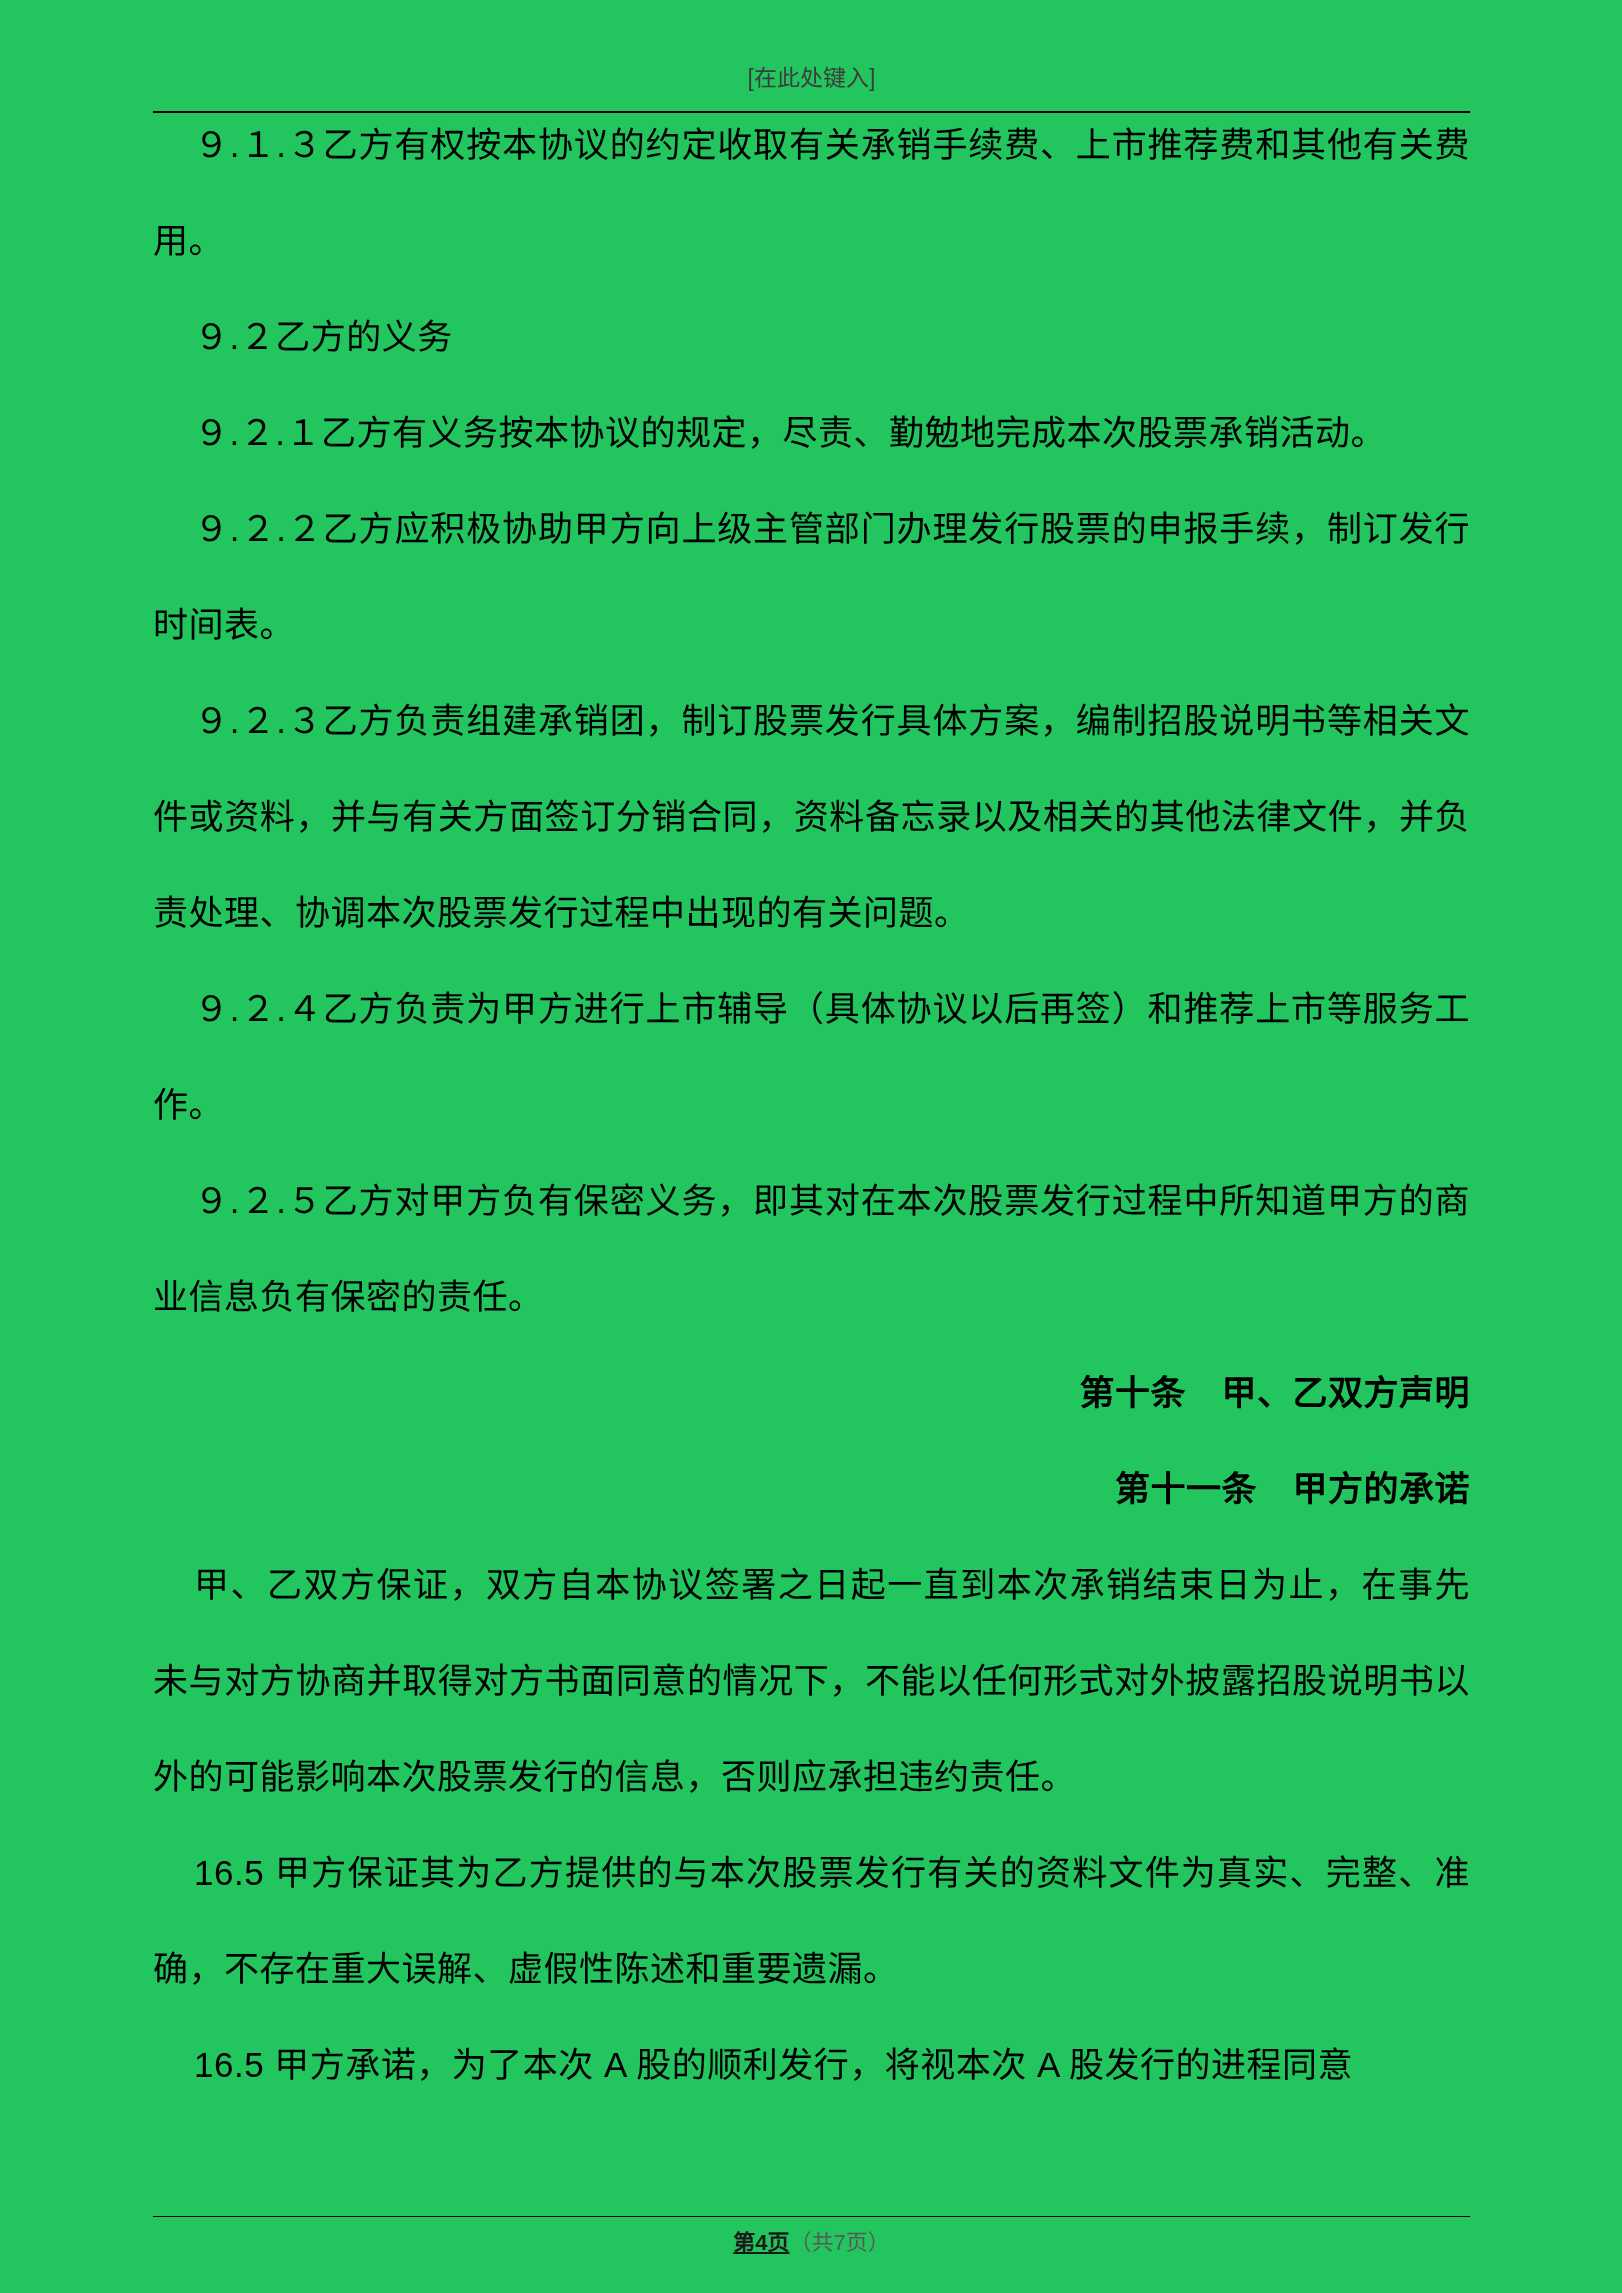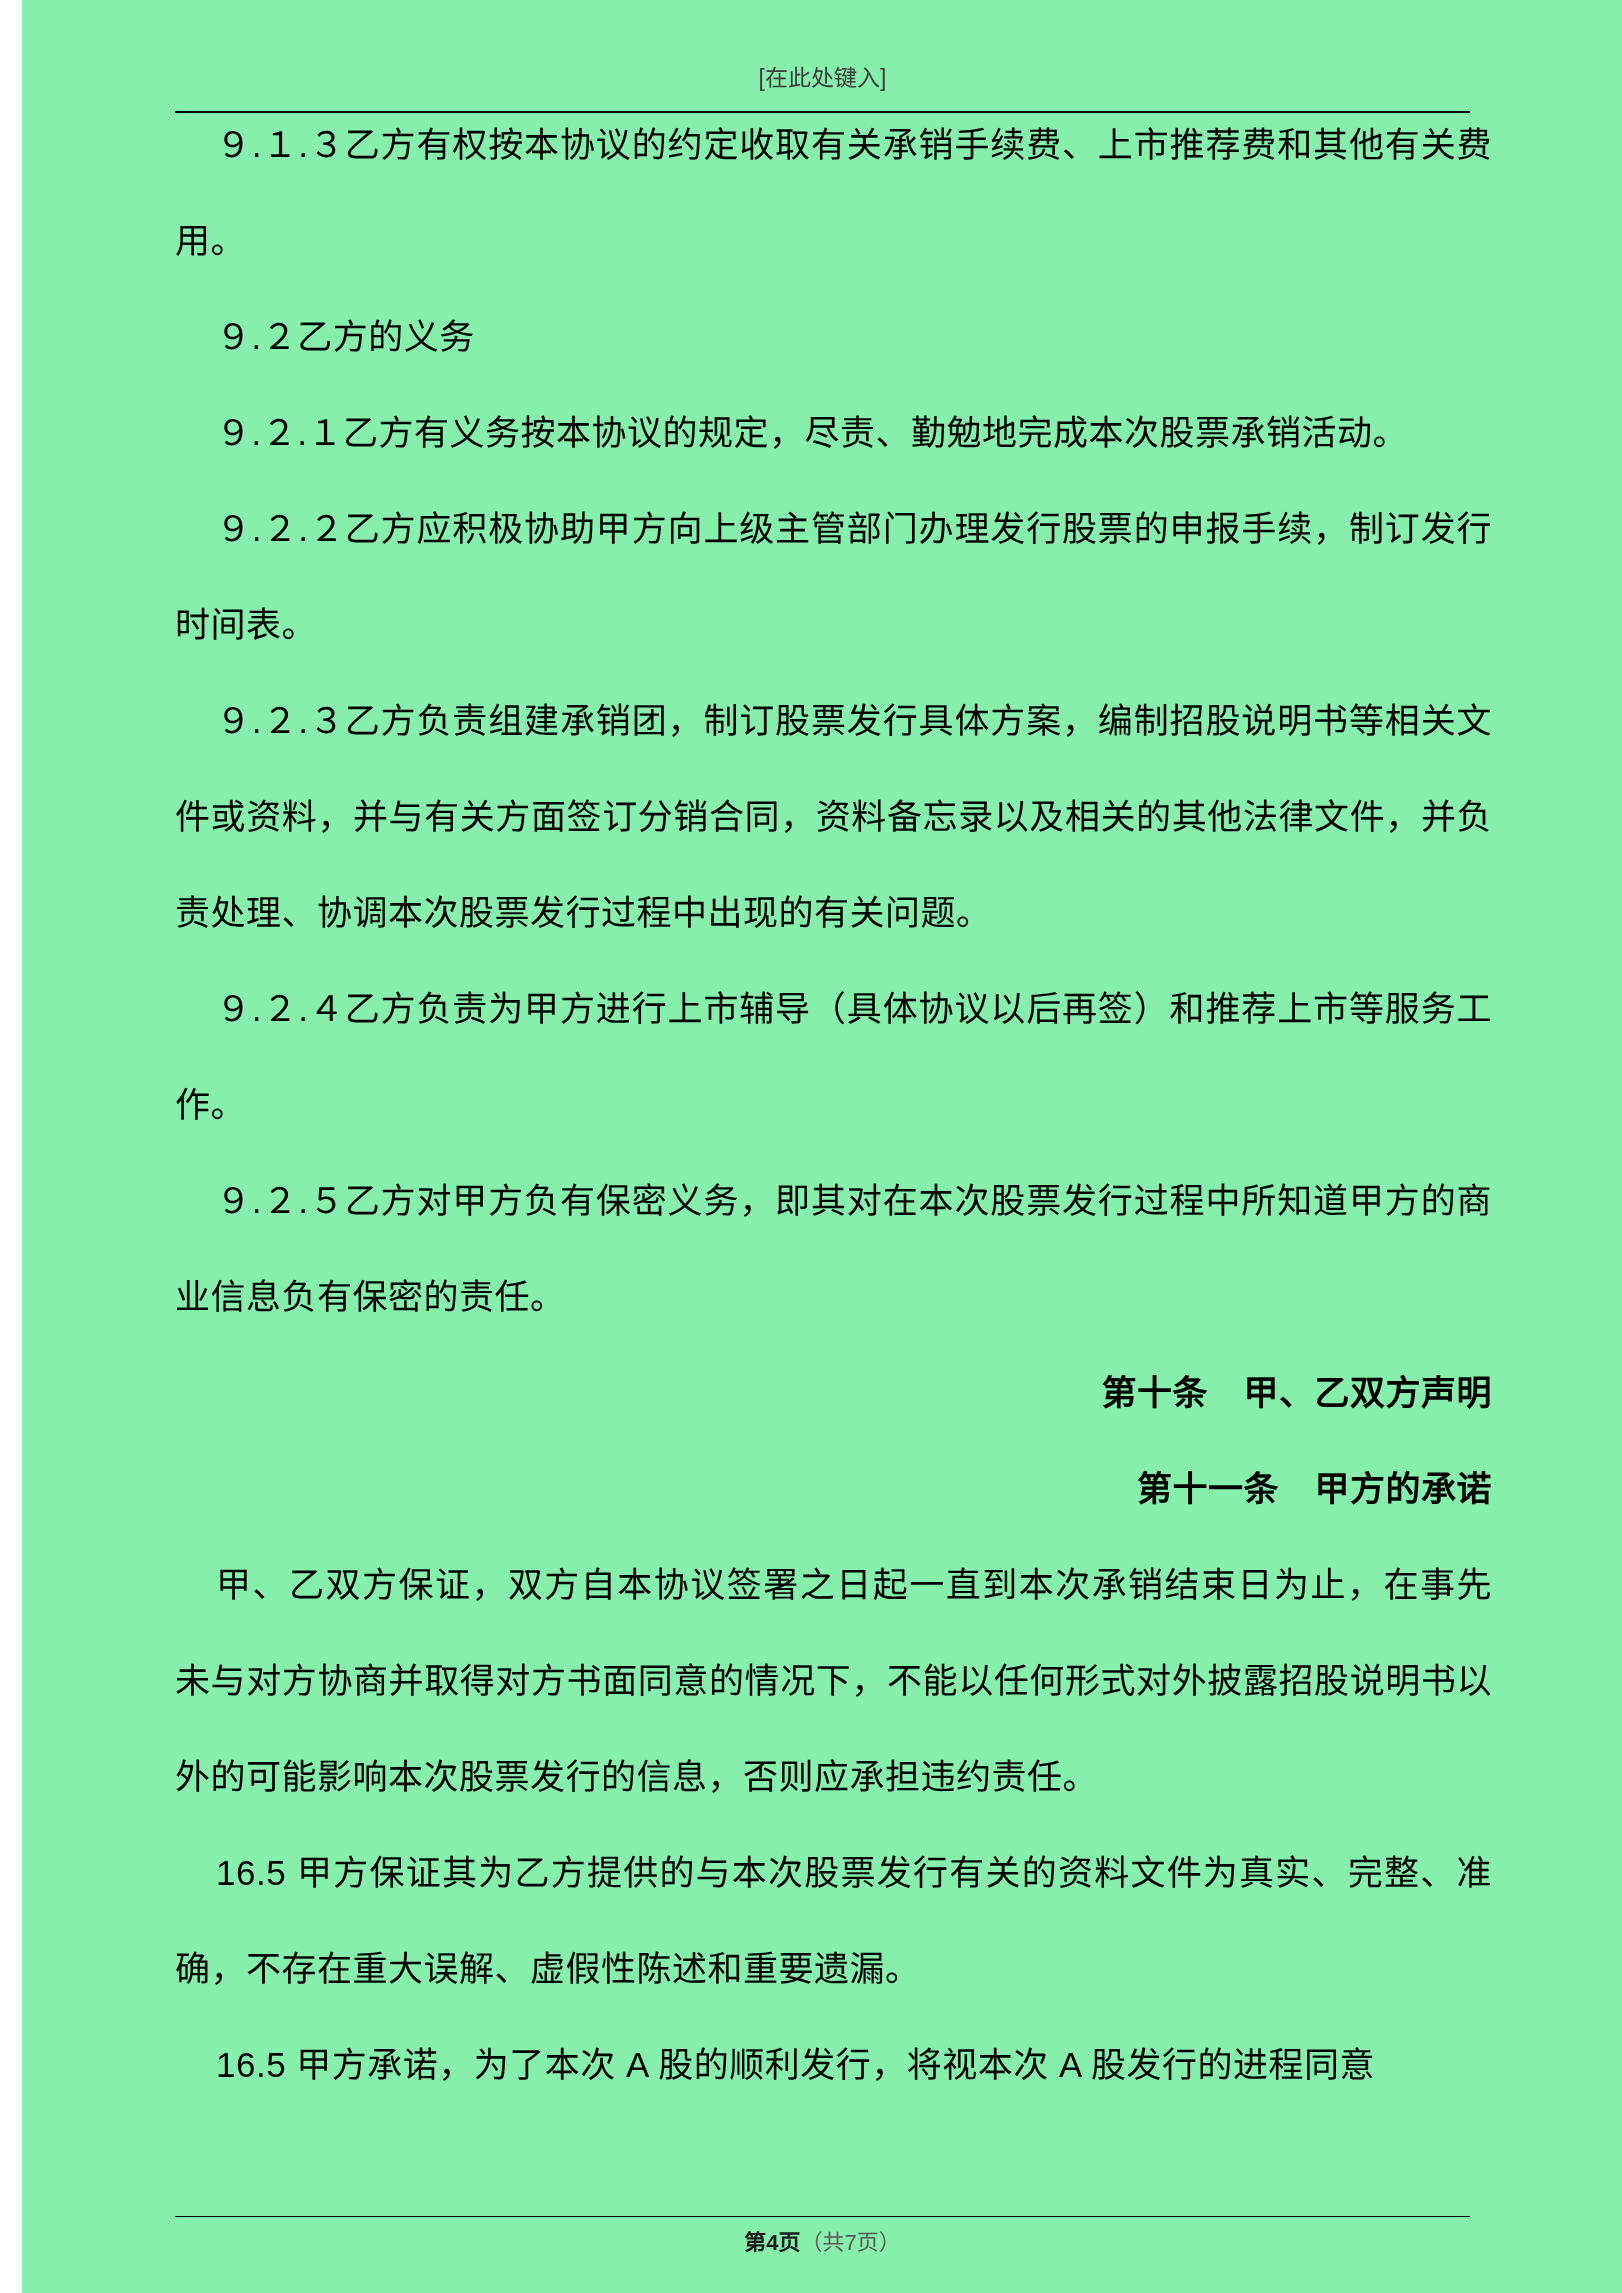--- a/index.html
+++ b/index.html
@@ -8,22 +8,21 @@
     width: 1623px;
     height: 2294px;
     position: relative;
     font-family: "Liberation Sans", sans-serif;
     color: #000000;
     overflow: hidden;
   }
   .page {
     position: absolute;
     inset: 0;
-    background: #86efac;
-    margin-left: 22px;
+    background: #22c55e;
   }
   
   .doc-header {
     position: absolute;
     left: 153px;
     right: 153px;
     top: 0;
     height: 118px;
   }
   .header-text {
@@ -72,21 +71,21 @@
   }
   .footer-rule {
     border-top: 1.8px solid #000000;
   }
   .footer-text {
     text-align: center;
     font-size: 22px;
     line-height: 27px;
     padding-top: 11.8px;
   }
-  .pg-current { color: #1a1a1a; font-weight: bold; }
+  .pg-current { color: #1a1a1a; font-weight: bold; text-decoration: underline; }
   .pg-total { color: #595959; }
 </style>
 </head>
 <body>
 
 <div class="page">
 
   <header class="doc-header">
     <div class="header-text">[在此处键入]</div>
     <div class="header-rule"></div>

